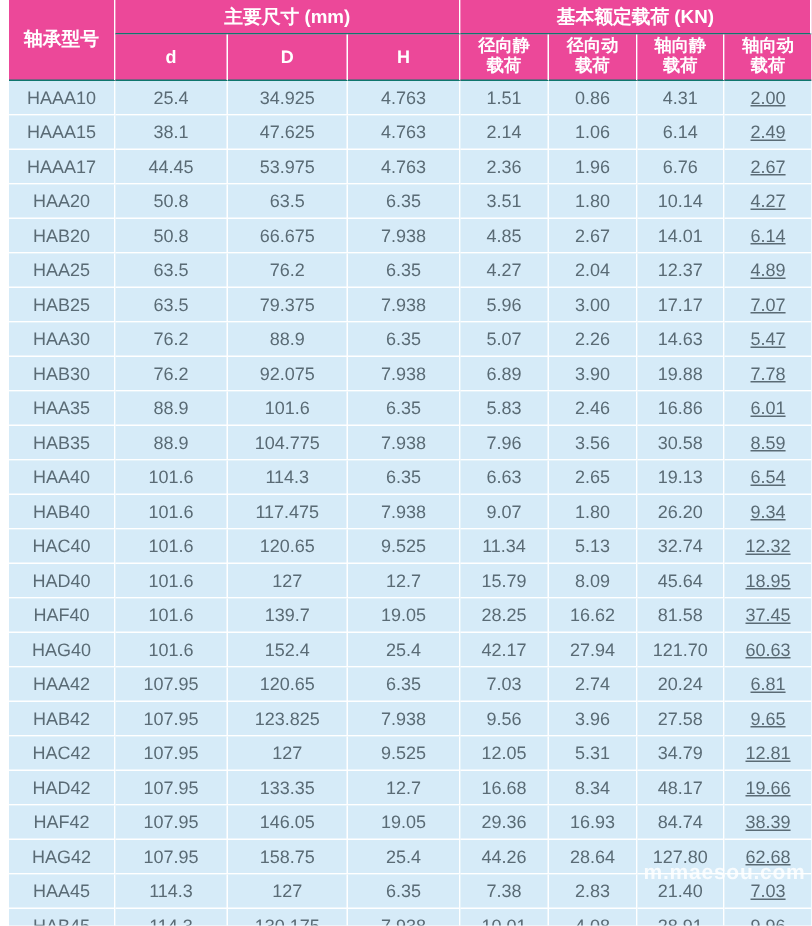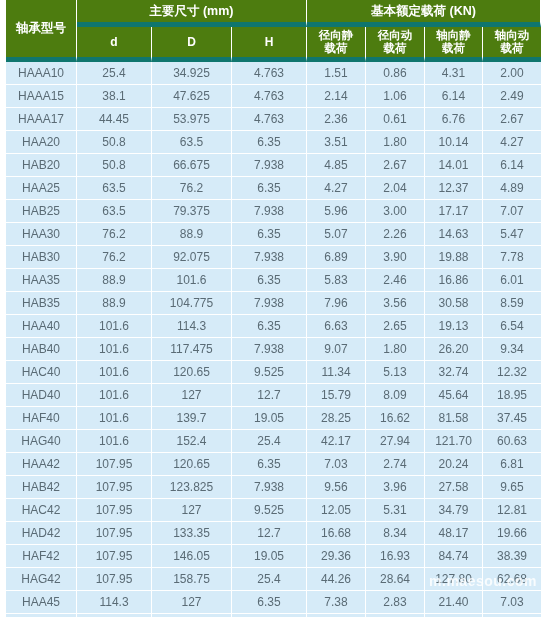--- a/index.html
+++ b/index.html
@@ -23,28 +23,28 @@
 
   table.spec-table {
     width: 541px;
     border-collapse: separate;
     border-spacing: 0;
     table-layout: fixed;
   }
 
   
   thead th {
-    background: #4d7c0f;
+    background: #ec4899;
     color: #ffffff;
     font-weight: bold;
     font-size: 12px;
     text-align: center;
     vertical-align: middle;
     border-right: 1px solid #ffffff;
-    border-bottom: 5px solid #0f766e;
+    border-bottom: 1px solid #0f766e;
     padding: 0;
     line-height: 1.18;
   }
   thead th.last-col { border-right: none; }
 
   th.group-title {
     height: 22px;
     font-size: 12.5px;
   }
   th.model-head {
@@ -68,21 +68,21 @@
     background: #d6ebf8;
     color: #5a6b75;
     font-size: 12px;
     text-align: center;
     vertical-align: middle;
     border-right: 1px solid #ffffff;
     border-bottom: 1px solid #ffffff;
     padding: 0;
     white-space: nowrap;
   }
-  tbody td.last-col { border-right: none; }
+  tbody td.last-col { border-right: none; text-decoration: underline; }
   tbody tr:last-child td { border-bottom: none; }
 
   
   .gutter {
     width: 6px;
     background: #ffffff !important;
     border-right: none !important;
     border-bottom: none !important;
   }
   thead th.gutter-head {
@@ -162,21 +162,21 @@
           <td>6.14</td>
           <td class="last-col">2.49</td>
         </tr>
         <tr>
           <td class="gutter"></td>
           <td>HAAA17</td>
           <td>44.45</td>
           <td>53.975</td>
           <td>4.763</td>
           <td>2.36</td>
-          <td>0.61</td>
+          <td>1.96</td>
           <td>6.76</td>
           <td class="last-col">2.67</td>
         </tr>
         <tr>
           <td class="gutter"></td>
           <td>HAA20</td>
           <td>50.8</td>
           <td>63.5</td>
           <td>6.35</td>
           <td>3.51</td>

